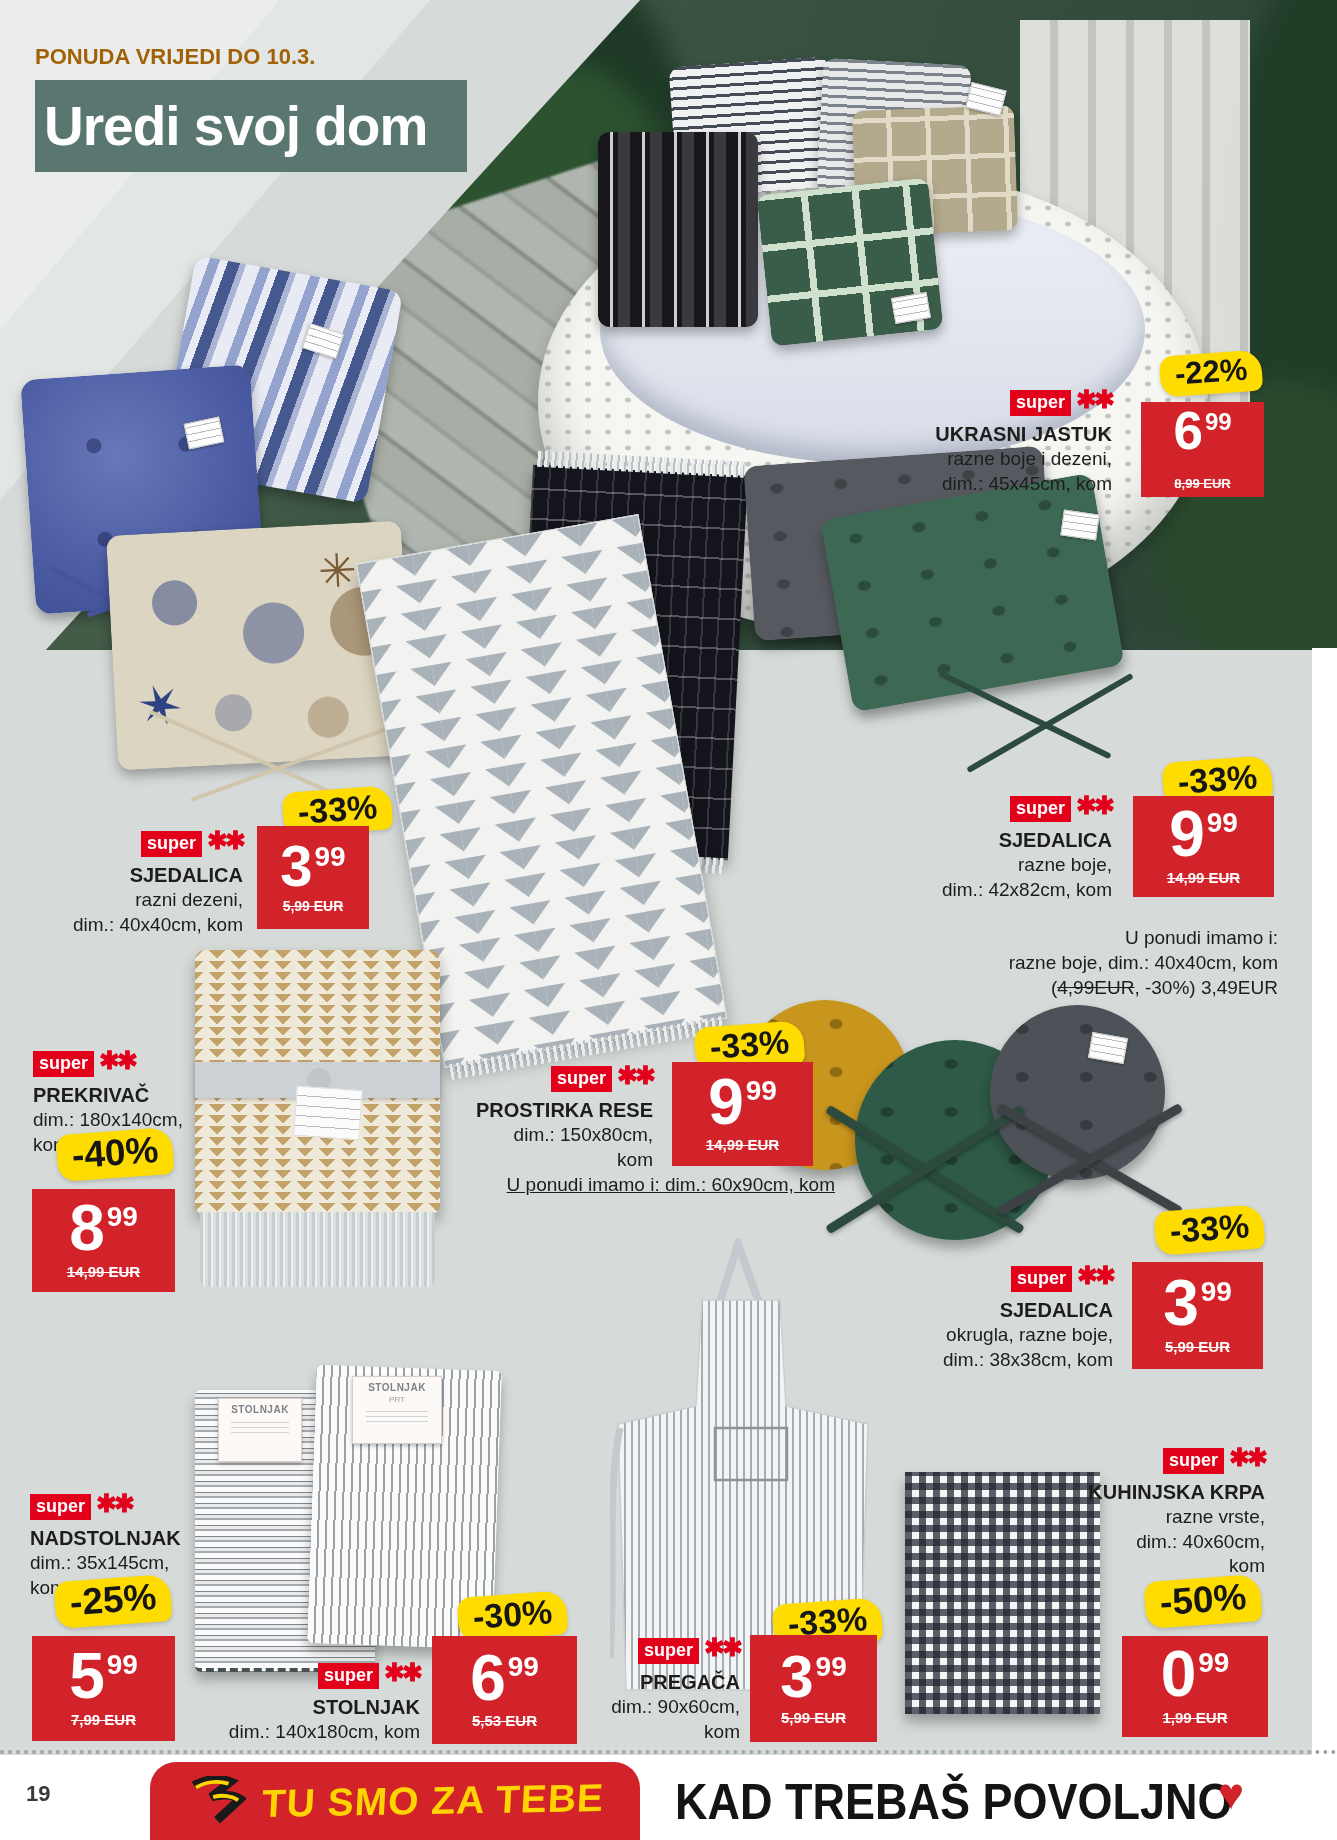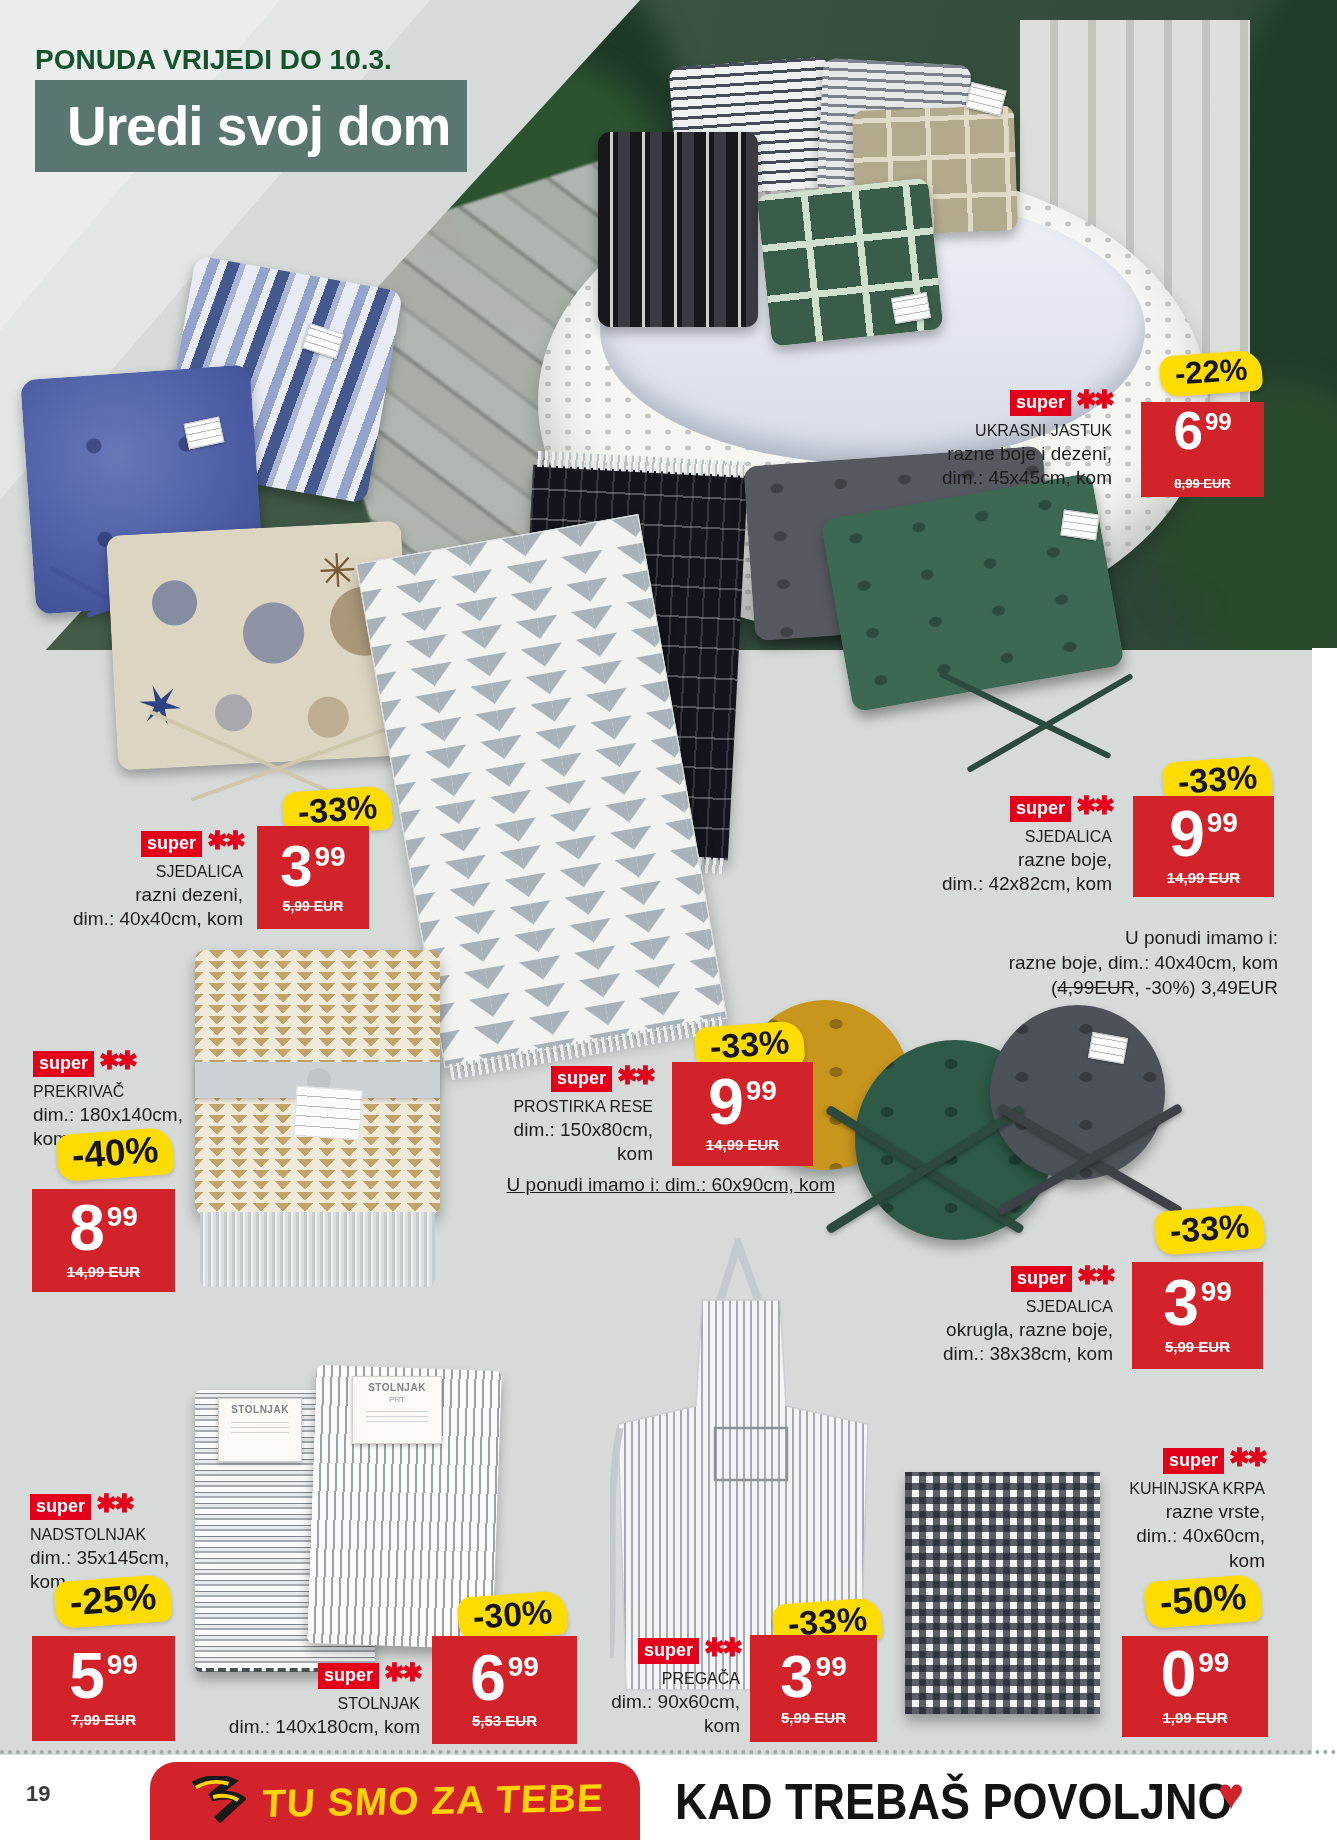--- a/index.html
+++ b/index.html
@@ -27,33 +27,33 @@
          box-shadow:inset 0 -14px 20px rgba(120,130,150,.4);}
   .pillow{position:absolute;border-radius:12px;box-shadow:0 6px 12px rgba(0,0,0,.3);}
   .ptag{position:absolute;width:34px;height:24px;background:#fdfdfd;border:1px solid #c9c9c9;
         background-image:repeating-linear-gradient(0deg,transparent 0 6px,#bbb 6px 7px);
         box-shadow:0 1px 3px rgba(0,0,0,.35);z-index:3;}
 
   
   .tri{position:absolute;left:0;top:0;z-index:1;}
 
   
-  #validity{position:absolute;left:35px;top:44px;font-size:28px;font-weight:700;color:#14532d;z-index:6;}
+  #validity{position:absolute;left:35px;top:44px;font-size:22px;font-weight:700;color:#a16207;z-index:6;}
   #title-banner{position:absolute;left:35px;top:80px;width:432px;height:92px;background:#597671;
-        display:flex;align-items:center;padding-left:32px;z-index:6;box-sizing:border-box;}
+        display:flex;align-items:center;padding-left:9px;z-index:6;box-sizing:border-box;}
   #title-banner span{color:#fff;font-size:55px;font-weight:700;letter-spacing:-1px;}
 
   
   .pblock{position:absolute;z-index:6;}
   .align-r{text-align:right;}
   .super-row{display:flex;align-items:flex-start;gap:5px;margin-bottom:5px;}
   .align-r .super-row{justify-content:flex-end;}
   .super-box{background:#e2001a;color:#fff;font-weight:700;font-size:18px;line-height:1;padding:3px 6px 5px;}
   .super-ast{color:#e2001a;font-weight:700;font-size:25px;line-height:.75;letter-spacing:-3px;}
-  .pname{font-size:16px;font-weight:400;line-height:1.3;}
+  .pname{font-size:20px;font-weight:700;line-height:1.3;}
   .pdesc{font-size:19px;line-height:1.3;}
   .pextra{position:absolute;z-index:6;font-size:19px;line-height:1.32;}
   .strike{text-decoration:line-through;}
   .disc{position:absolute;background:#ffdc00;color:#161616;font-weight:700;text-align:center;
         padding:3px 15px 7px;border-radius:14px 22px 10px 18px;transform:rotate(-4deg);
         font-size:36px;line-height:1;z-index:6;box-shadow:0 2px 4px rgba(0,0,0,.18);}
   .pricebox{position:absolute;background:#d2232a;color:#fff;display:flex;flex-direction:column;
         align-items:center;justify-content:center;z-index:6;padding:4px 6px;box-sizing:border-box;}
   .pl{display:flex;align-items:flex-start;line-height:.85;}
   .pm{font-size:64px;font-weight:700;}

